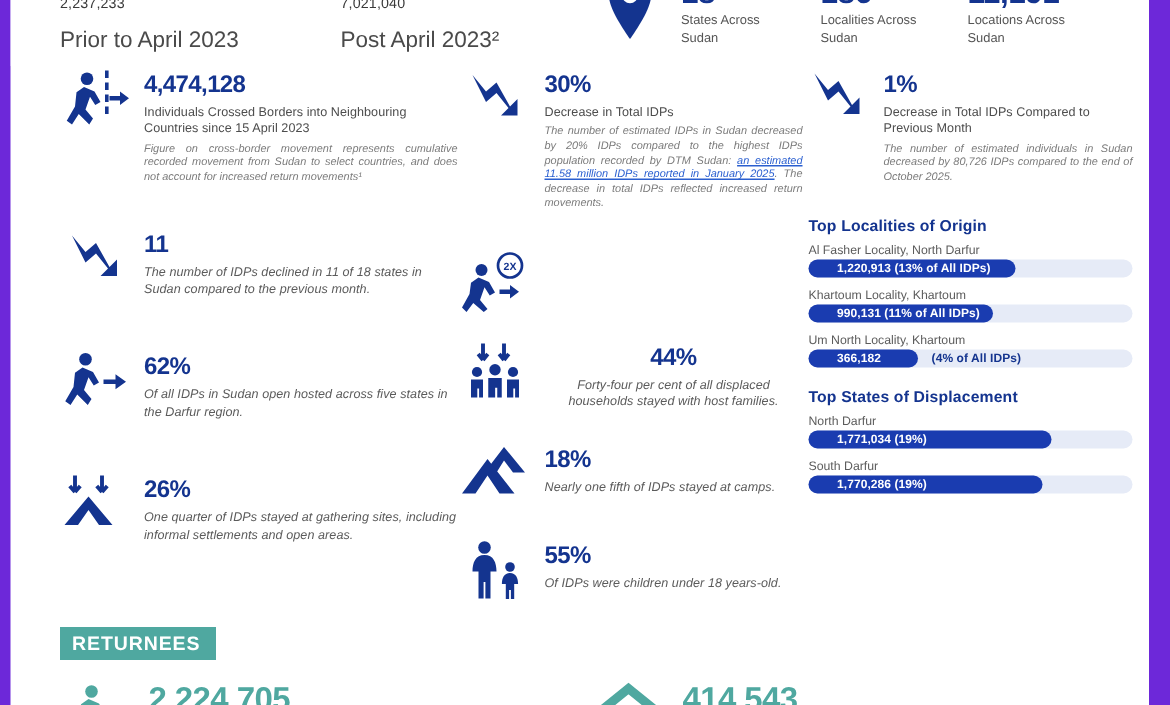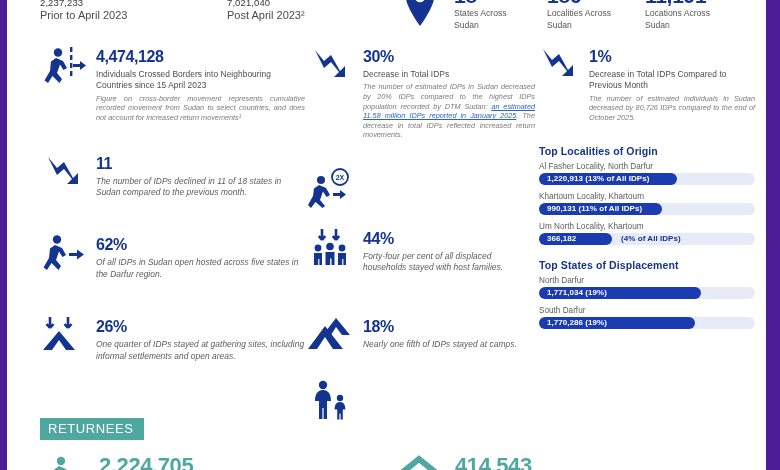--- a/index.html
+++ b/index.html
@@ -2,35 +2,35 @@
 <html><head>
 <meta charset="utf-8">
 <style>
   html,body{margin:0;padding:0;}
   body{
     width:780px;height:470px;overflow:hidden;
     background:#8a8a8a;
     font-family:"Liberation Sans", sans-serif;
     -webkit-font-smoothing:antialiased;
   }
-  .viewer{position:absolute;inset:0;background:#4c1d95;}
+  .viewer{position:absolute;inset:0;background:#6d28d9;}
   .page{
     position:absolute;left:7px;top:0;width:759px;height:470px;
     background:#ffffff;overflow:hidden;
   }
 
   
   .header{
     position:absolute;left:0;top:0;width:100%;height:44px;
     background:#ffffff;
   }
   .hdr-left{position:absolute;left:33px;top:0;width:330px;}
   .hdr-pair{position:absolute;top:-4px;}
   .hdr-num{font-size:9.5px;color:#3a3a3a;line-height:13px;letter-spacing:.1px;}
-  .hdr-lbl{font-size:11px;color:#4a4a4a;line-height:12px;}
+  .hdr-lbl{font-size:15px;color:#4a4a4a;line-height:12px;margin-top:12px;}
   .pin{
     position:absolute;left:396px;top:-18px;width:34px;height:46px;
   }
   .pin svg{display:block;}
   .hdr-stat{position:absolute;top:-16px;}
   .hdr-big{
     font-size:21px;font-weight:bold;color:#14348f;line-height:23px;
     letter-spacing:-.3px;
   }
   .hdr-sub{font-size:8.6px;color:#555;line-height:11.5px;margin-top:1px;}
@@ -71,31 +71,31 @@
   .rank-name{font-size:8.2px;color:#5c5c5c;line-height:11px;margin-bottom:1px;}
   .bar-track{
     position:relative;height:12px;width:100%;
     background:#e6ebf7;border-radius:6px;overflow:visible;
   }
   .bar-fill{
     position:absolute;left:0;top:0;height:12px;
     background:#1a3cb0;border-radius:6px;
   }
   .bar-txt{
-    position:absolute;left:8px;top:0;height:12px;line-height:12px;
+    position:absolute;left:19px;top:0;height:12px;line-height:12px;
     font-size:8px;color:#ffffff;white-space:nowrap;font-weight:bold;
     letter-spacing:.05px;
   }
   .bar-txt.out{color:#14348f;}
 
   
   .ret{position:absolute;left:33px;top:418px;width:700px;}
   .ret-chip{
     display:inline-block;background:#4fa8a0;color:#fff;
-    font-size:13px;font-weight:normal;letter-spacing:.6px;
+    font-size:13px;font-weight:bold;letter-spacing:.6px;
     padding:3px 10px 4px 8px;
   }
   .ret-row{position:absolute;top:36px;left:0;width:700px;height:34px;}
   .ret-item{position:absolute;}
   .ret-ico{position:absolute;left:0;top:2px;width:46px;height:34px;}
   .ret-num{
     margin-left:54px;font-size:22px;font-weight:bold;
     color:#4fa8a0;line-height:24px;letter-spacing:-.4px;
   }
   svg{overflow:visible;}
@@ -233,21 +233,21 @@
         <svg width="44" height="40" viewBox="0 0 44 40">
           <circle cx="12" cy="12" r="4" fill="#14348f"></circle>
           <path d="M10 17 L17 20 L21 27 L17.5 29 L14 23.5 L11 32 L16 38 L13.5 40 L6.5 34 L2 40 L-1 37 L4 28 L5 20.5z" fill="#14348f"></path>
           <path d="M24 25 h7 v-3 l6 4.5 -6 4.5 v-3 h-7z" fill="#14348f"></path>
           <circle cx="31" cy="9" r="8" fill="none" stroke="#14348f" stroke-width="1.8"></circle>
           <text x="31" y="12" font-family="Liberation Sans, sans-serif" font-size="7" font-weight="bold" fill="#14348f" text-anchor="middle">2X</text>
         </svg>
       </div>
     </div>
 
-    <div class="stat" style="margin-bottom:42px;">
+    <div class="stat" style="margin-bottom:22px;text-align:center;">
       <div class="ico">
         <svg width="44" height="40" viewBox="0 0 44 40">
           <path d="M13 1 v9 M13 12 l-3.2 -4 M13 12 l3.2 -4" stroke="#14348f" stroke-width="2.6" fill="none"></path>
           <path d="M27 1 v9 M27 12 l-3.2 -4 M27 12 l3.2 -4" stroke="#14348f" stroke-width="2.6" fill="none"></path>
           <circle cx="9" cy="20" r="3.4" fill="#14348f"></circle>
               <path d="M5 25 h8 v12 h-2.6 v-6 h-1.2 v6 h-4.2z" fill="#14348f"></path>
           <circle cx="21" cy="18.5" r="3.8" fill="#14348f"></circle>
               <path d="M16.5 24 h9 v13 h-3 v-6.5 h-1.4 v6.5 h-4.6z" fill="#14348f"></path>
           <circle cx="33" cy="20" r="3.4" fill="#14348f"></circle>
               <path d="M29 25 h8 v12 h-2.6 v-6 h-1.2 v6 h-4.2z" fill="#14348f"></path>
@@ -274,20 +274,24 @@
 
     <div class="stat">
       <div class="ico">
         <svg width="40" height="40" viewBox="0 0 40 40">
           <circle cx="12" cy="5" r="4.2" fill="#14348f"></circle>
           <path d="M12 10 c-6 0 -8 5 -8 11 h4 v18 h3.4 v-11 h1.2 v11 h3.4 v-18 h4 c0 -6 -2 -11 -8 -11z" fill="#14348f"></path>
           <circle cx="29" cy="18" r="3.2" fill="#14348f"></circle>
           <path d="M29 22 c-4 0 -5.4 3.4 -5.4 7.4 h2.6 v10 h2.2 v-6 h1.2 v6 h2.2 v-10 h2.6 c0 -4 -1.4 -7.4 -5.4 -7.4z" fill="#14348f"></path>
         </svg>
       </div>
+      <div class="body">
+        <div class="big">55%</div>
+        <div class="desc ital">Of IDPs were children under 18 years-old.</div>
+      </div>
     </div>
   </div>
 
   <div class="col colC">
 
     <div class="stat" style="margin-bottom:22px;">
       <div class="ico" style="width:44px;">
         <svg width="40" height="34" viewBox="0 0 40 34">
           <path d="M2 3 L11 14 L18 8 L27 24 L32 19 L32 30 L21 30 L26 25 L18 15 L11 21z" fill="#14348f"></path>
         </svg>

